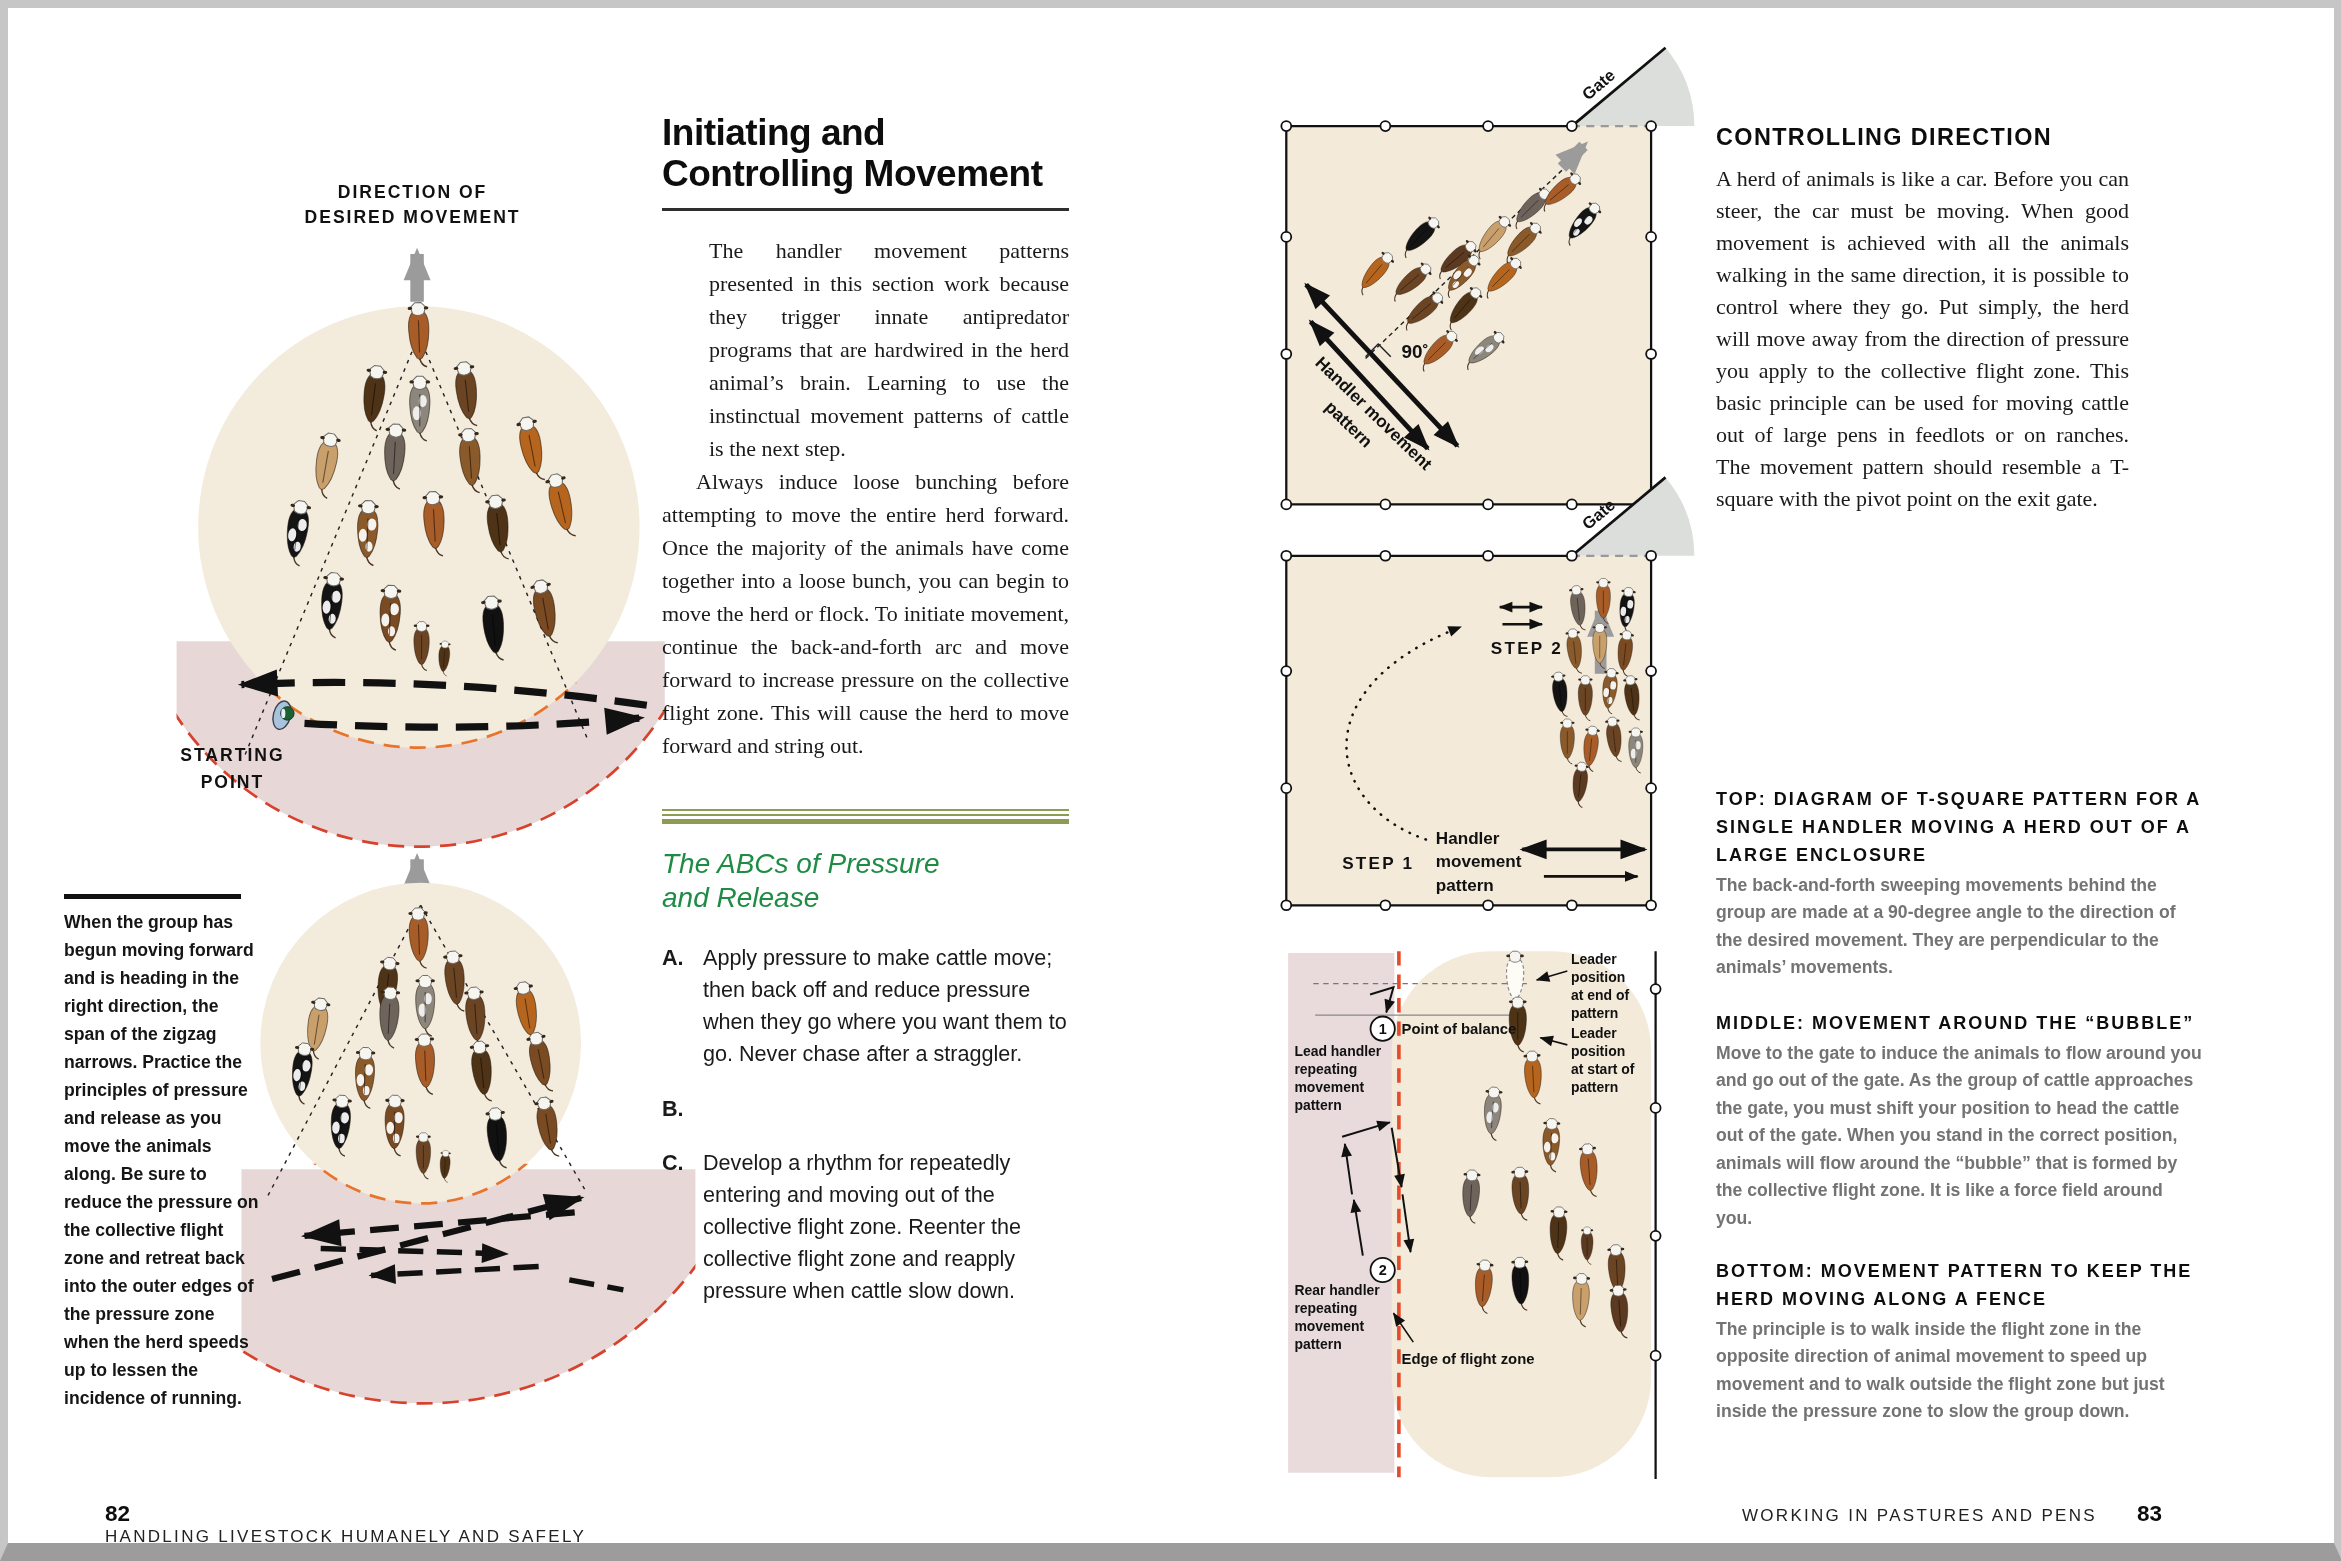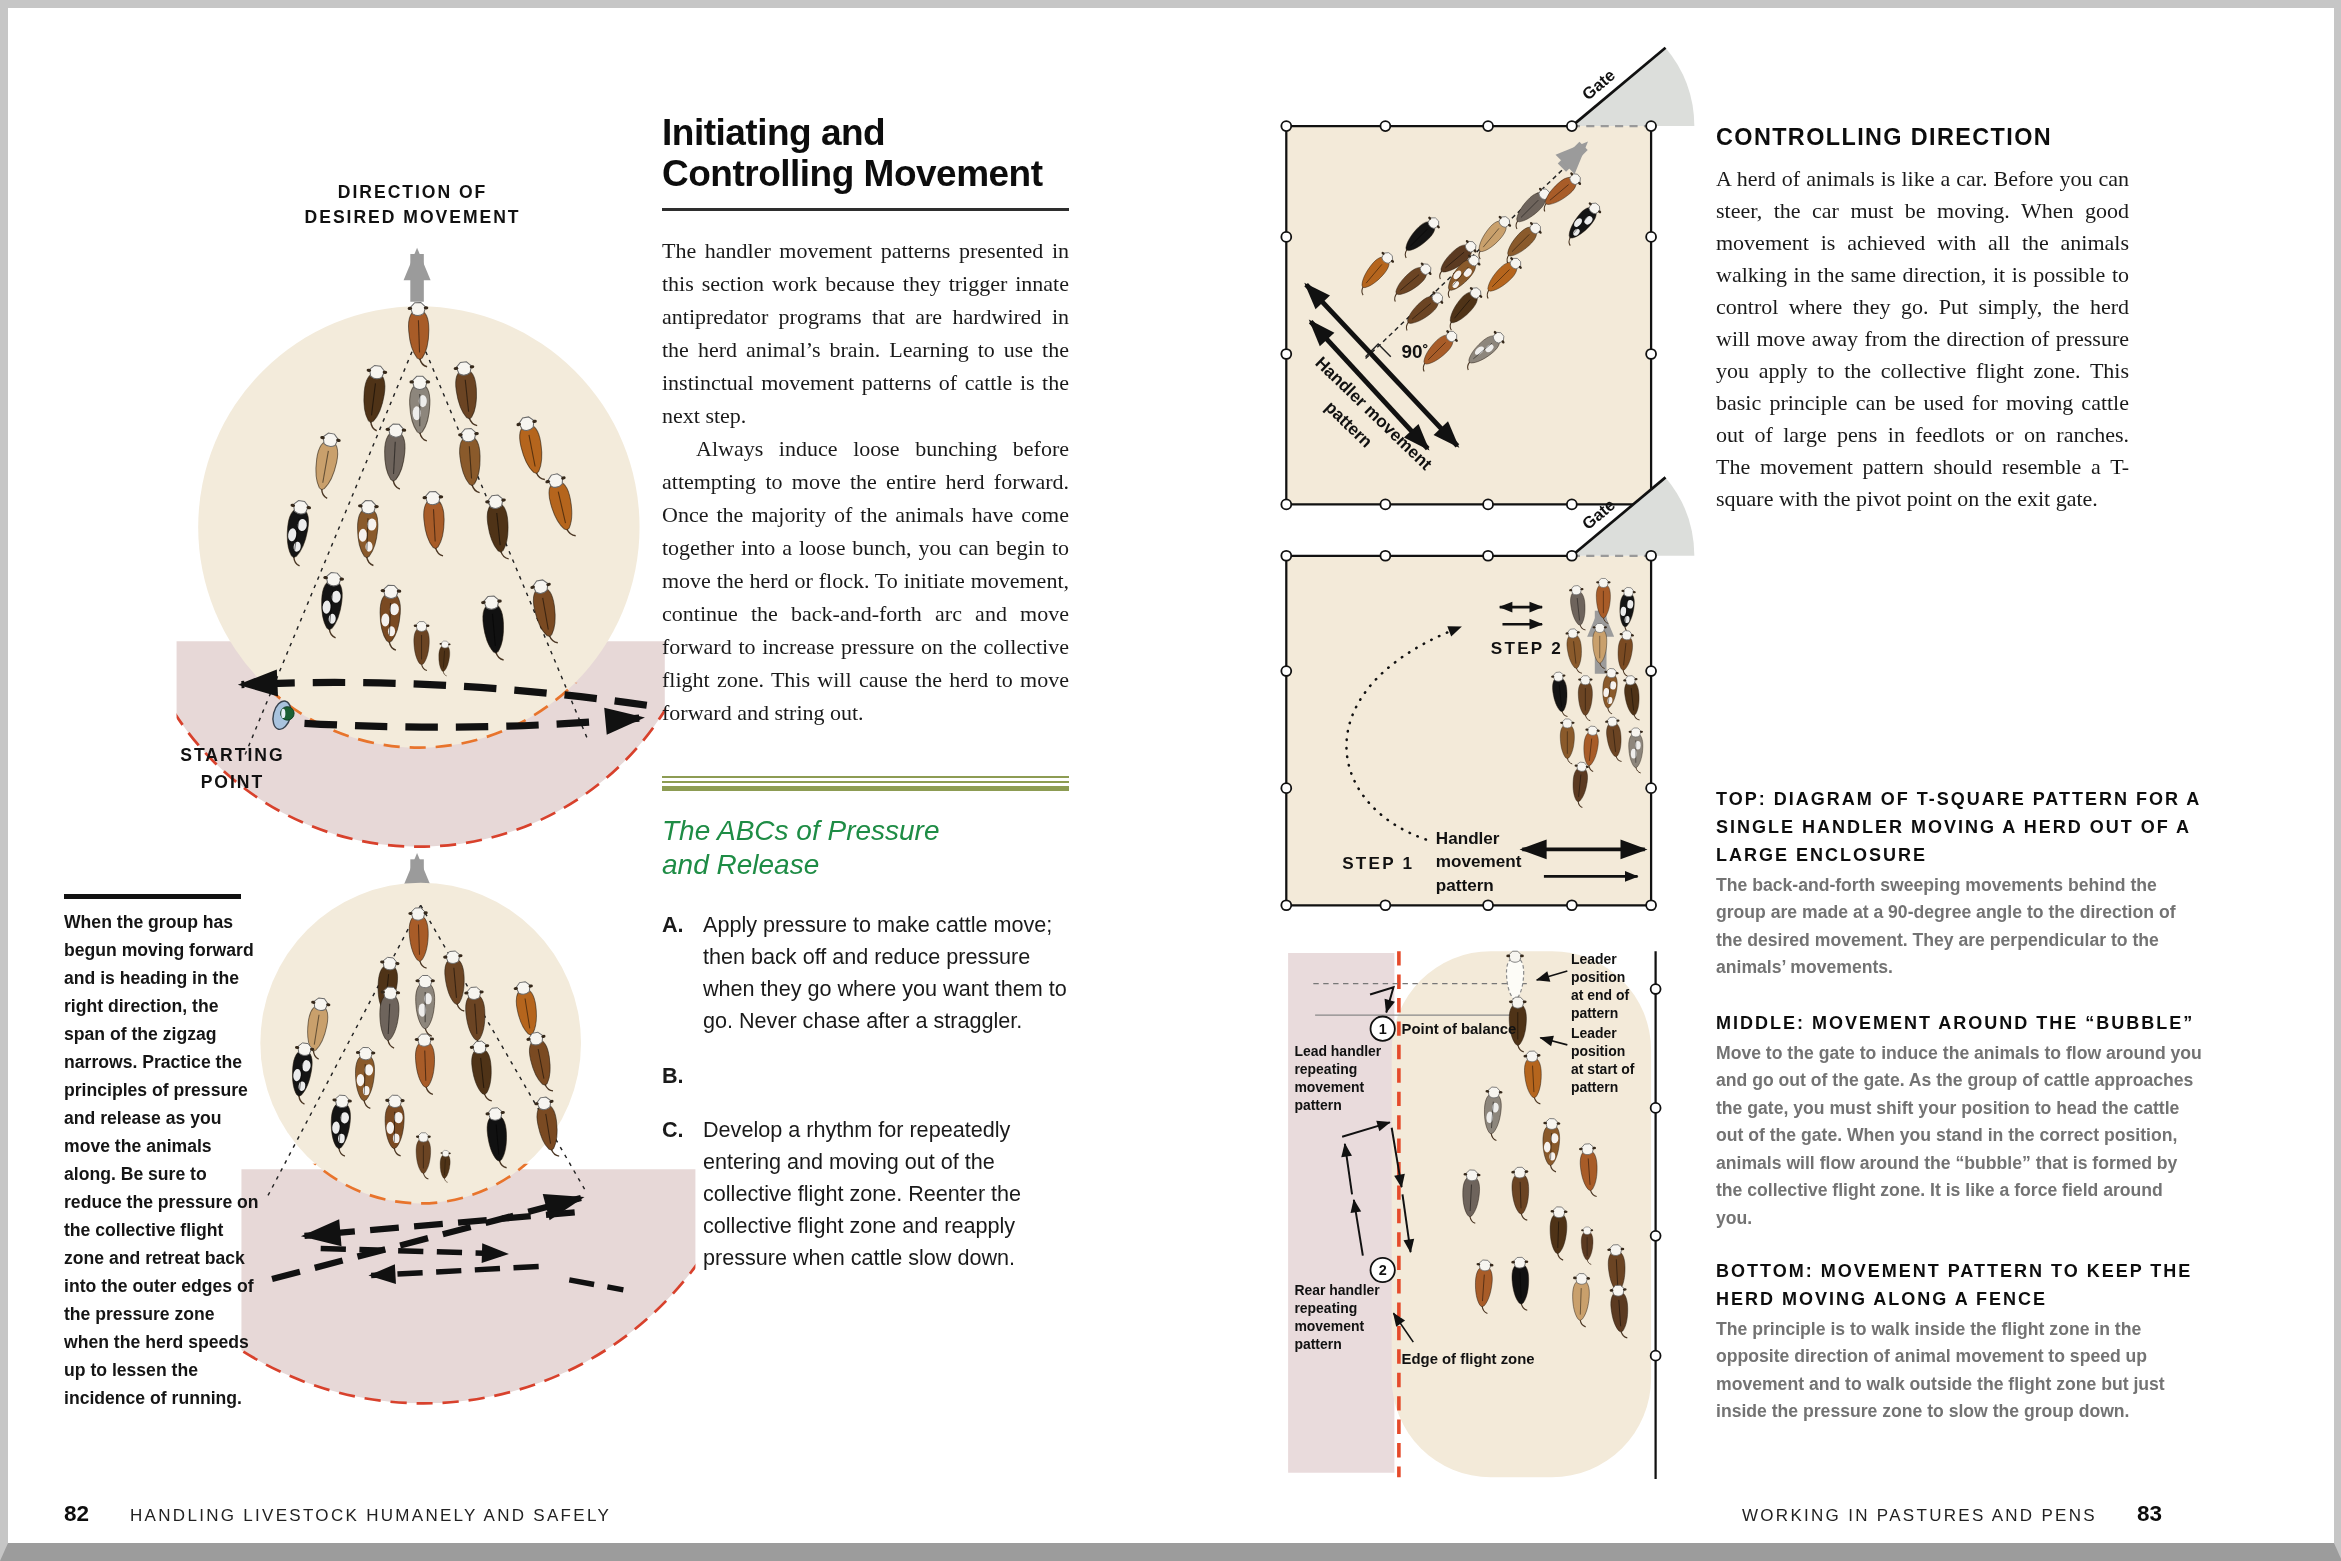--- a/index.html
+++ b/index.html
@@ -11,42 +11,42 @@
   .sidenote{position:absolute;width:198px;font-weight:700;font-size:17.6px;line-height:28px;color:#151515;}
   .sidenote .rule{height:4.5px;background:#111;margin-bottom:9px;width:177px;}
   #sidenote1{left:64px;top:216px;}
   #sidenote2{left:64px;top:894px;}
 
   .article{position:absolute;left:662px;top:112px;width:407px;}
   .title{font-size:37px;line-height:41px;font-weight:700;letter-spacing:-0.5px;margin:0;color:#0d0d0d;}
   .title-rule{height:2.7px;background:#2e2e2e;margin-top:14.4px;}
   .article p.body{font-family:"Liberation Serif",serif;font-size:22px;line-height:33px;
                   margin:0;text-align:justify;color:#1a1a1a;}
-  .article p.first{margin-top:23.4px;}
+  .article p.first{margin-top:23.4px;margin-left:47px;}
   .indent{text-indent:34px;}
   .divider{margin-top:47px;height:14.4px;
      background:linear-gradient(to bottom,#8d9c53 0 1.8px,#ffffff 1.8px 5.4px,#8d9c53 5.4px 7.2px,#ffffff 7.2px 10px,#8d9c53 10px 14.4px);}
   .h-green{font-size:28px;line-height:34px;font-weight:400;color:#1e8c45;margin:23.4px 0 0;font-style:italic;}
   .abc{margin-top:27px;}
   .abc-item{display:flex;margin-bottom:22.5px;font-size:21.6px;line-height:32px;color:#1a1a1a;}
   .abc-letter{font-weight:700;width:41px;flex:none;}
   .abc-text{flex:1;}
 
   
   .rightcol{position:absolute;left:1716px;top:124px;width:413px;}
   .rhead{font-size:23.4px;font-weight:700;letter-spacing:1.4px;margin:0;color:#0d0d0d;}
   .rightcol p{font-family:"Liberation Serif",serif;font-size:22px;line-height:32px;
               margin:11.7px 0 0;text-align:justify;color:#1a1a1a;}
   .caption{position:absolute;left:1716px;width:486px;}
   .cap-head{font-weight:700;font-size:18px;line-height:28px;letter-spacing:2px;color:#0d0d0d;}
   .cap-body{font-weight:700;font-size:17.6px;line-height:27.5px;margin-top:2.7px;color:#737373;}
   #cap1{top:785px;} #cap2{top:1009px;} #cap3{top:1257px;}
 
   .footer{position:absolute;top:1501px;display:flex;align-items:baseline;}
-  #footerL{left:64px;} #footerR{right:180px;}
+  #footerL{left:64px;flex-direction:column;} #footerR{right:180px;}
   .pagenum{font-weight:700;font-size:22.5px;color:#0d0d0d;}
   .footlabel{font-size:17px;letter-spacing:2.3px;color:#222;}
   #footerL .footlabel{margin-left:41px;} #footerR .pagenum{margin-left:40px;}
 
   
   svg{position:absolute;left:0;top:0;}
   .t-dir{font:700 19.5px "Liberation Sans",sans-serif;letter-spacing:2.2px;fill:#111;}
   .t-step{font:700 19px "Liberation Sans",sans-serif;letter-spacing:2.5px;fill:#111;}
   .t-lab{font:700 19px "Liberation Sans",sans-serif;fill:#111;}
   .t-gate{font:700 18.5px "Liberation Sans",sans-serif;fill:#111;}

